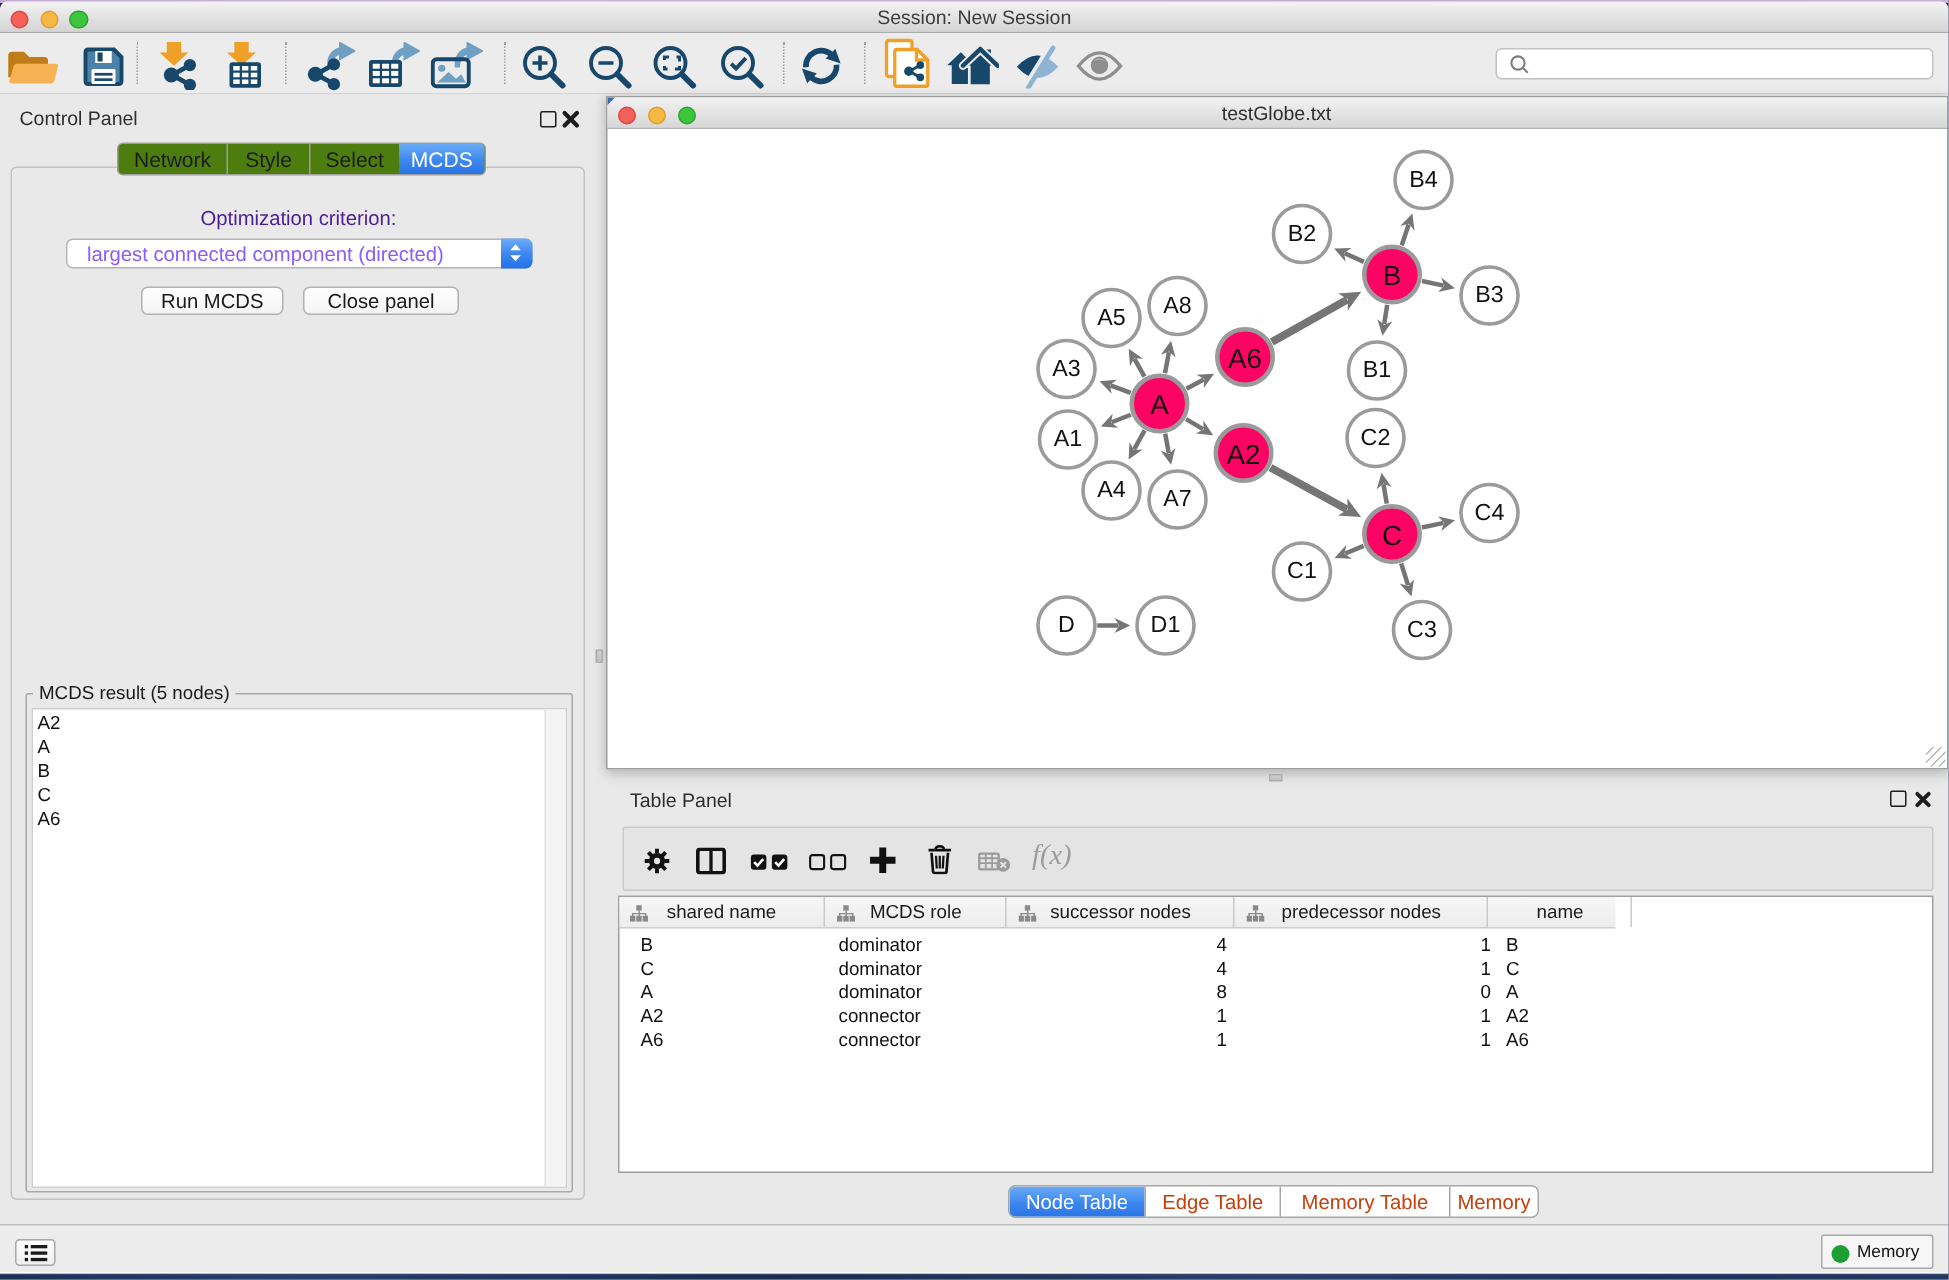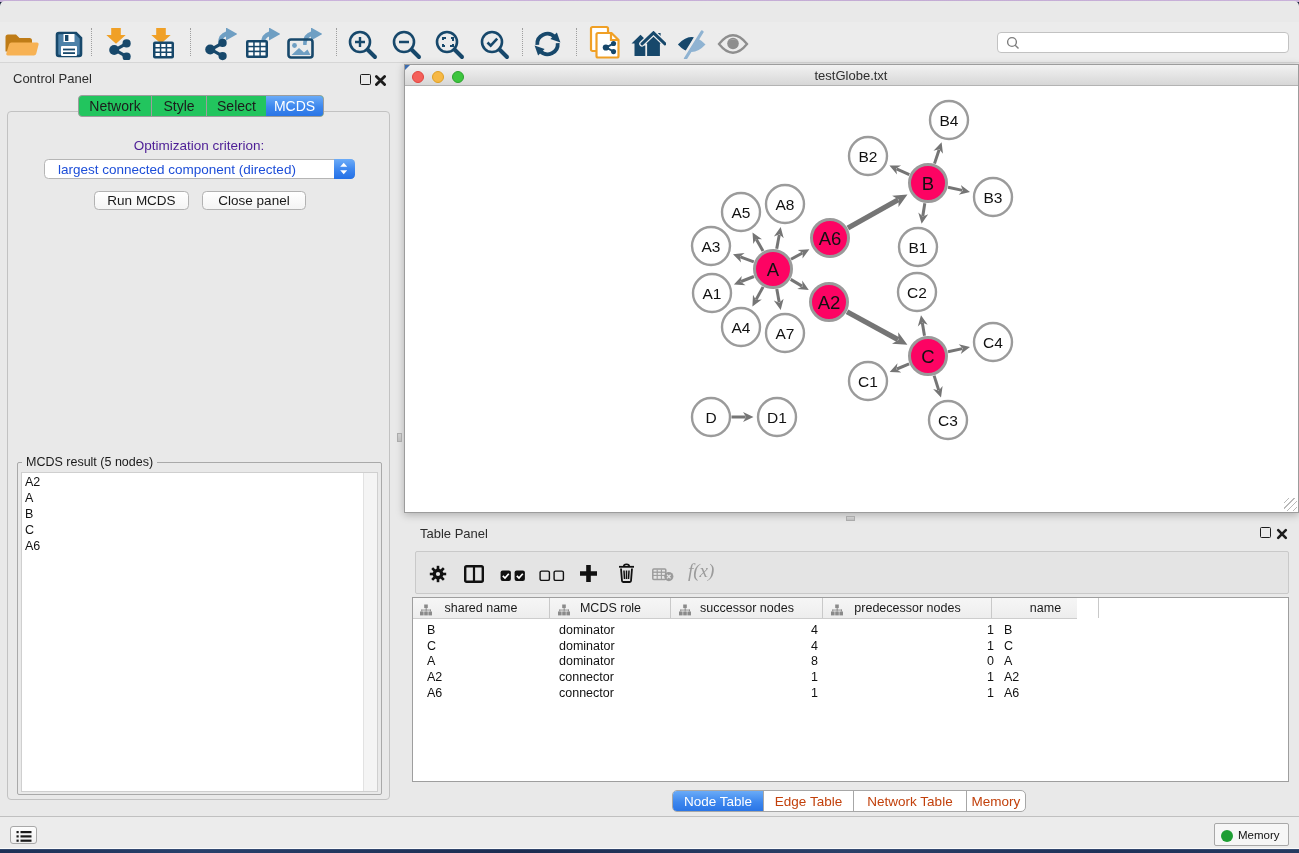--- a/index.html
+++ b/index.html
@@ -34,27 +34,27 @@
 #main { position:absolute; left:0; top:62px; width:1299px; height:753px; background:#e9e9e9; }
 
 
 #cp-title { position:absolute; left:13px; top:8px; font-size:13px; color:#2d2d2d; }
 .sqicon { position:absolute; width:10.5px; height:10.5px; border:1.6px solid #1c1c1c; border-radius:1.5px; background:transparent; }
 #cp-sq { left:360px; top:11px; }
 #cp-x { position:absolute; left:374px; top:10px; }
 #cp-border { position:absolute; left:7px; top:48px; width:383px; height:689px;
   border:1px solid #c2c2c2; border-radius:4px; background:#e9e9e9; }
 #cp-tabs { position:absolute; left:78px; top:32px; height:22px; display:flex;
-  border:1px solid #9d9d9d; border-radius:4px; overflow:hidden; background:#22c55e; }
+  border:1px solid #9d9d9d; border-radius:4px; overflow:hidden; background:#4d7c0f; }
 .cptab { font-size:14px; color:#1c1c1c; padding:2px 0 0 0; text-align:center; height:22px; }
 .cptab + .cptab { border-left:1px solid #9d9d9d; }
 .cptab.sel { background:linear-gradient(#6aabf7,#3d87ee 50%,#2671e4); color:#fff; border-left:none; }
 #opt-label { position:absolute; left:0; top:75px; width:398px; text-align:center; font-size:13.5px; color:#4c1d95; }
 #dropdown { position:absolute; left:44px; top:96px; width:311px; height:20px; background:#fff;
-  border:1px solid #b5b5b5; border-radius:4.5px; font-size:13.5px; color:#1d4ed8; }
+  border:1px solid #b5b5b5; border-radius:4.5px; font-size:13.5px; color:#8b5cf6; }
 #dropdown .txt { position:absolute; left:13px; top:2px; }
 #dropdown .cap { position:absolute; right:-1px; top:-1px; width:21px; height:20px;
   background:linear-gradient(#6cacf8,#3f88ef 50%,#2470e6); border-radius:0 4.5px 4.5px 0; }
 .btn { position:absolute; height:19px; background:linear-gradient(#ffffff,#f4f4f4);
   border:1px solid #b2b2b2; border-radius:4.5px; font-size:13.5px; color:#1a1a1a; text-align:center; padding-top:1px; }
 #fieldset { position:absolute; left:17px; top:399px; width:365px; height:333px; border:1px solid #a9a9a9; border-radius:2px; }
 #fs-legend { position:absolute; left:22px; top:392px; background:#e9e9e9; padding:0 4px; font-size:12.5px; color:#1a1a1a; }
 #fs-list { position:absolute; left:21px; top:409px; width:357px; height:320px; background:#fff; border:1px solid #cfcfcf; }
 #fs-list .it { position:absolute; left:3px; font-size:12.5px; color:#111; }
 #fs-scroll { position:absolute; right:0; top:0; width:14px; height:100%; background:#f4f4f4; border-left:1px solid #e2e2e2; }
@@ -103,20 +103,26 @@
   background:linear-gradient(#fdfdfd,#f0f0f0); border:1px solid #a8a8a8; border-radius:3px; text-align:center; padding-top:2px; }
 #membtn { position:absolute; left:1214px; top:6px; width:75px; height:23px;
   background:#f6f6f6; border:1px solid #a8a8a8; border-radius:2px; }
 #membtn .dot { position:absolute; left:6px; top:5.5px; width:12px; height:12px; border-radius:50%; background:#1d9e33; }
 #membtn .lbl { position:absolute; left:23px; top:4.5px; font-size:11.5px; color:#111; }
 </style></head>
 <body>
 <div id="wall-top"></div>
 <div id="wall-bot"></div>
 <div id="app">
+  <div id="titlebar">
+    <div class="light r"></div>
+      <div class="light y"></div>
+      <div class="light g"></div>
+    <div class="t">Session: New Session</div>
+  </div>
   <div id="toolbar">
     <div class="ticon" style="left:4px;top:9px"><svg width="37" height="27" viewBox="0 0 37 27">
 <path d="M1.5 6 q0 -2.5 2.5 -2.5 h8 l3.5 3.5 h10 q2.5 0 2.5 2.5 v11 h-26.5 z" fill="#bf7c17"></path>
 <path d="M7.5 11.5 h25.5 q2 0 1.6 1.9 l-2.3 9.2 q-0.5 2 -2.5 2 h-26 q-2 0 -1.5 -2 l2.7 -9.2 q0.6 -1.9 2.5 -1.9 z" fill="#f7b254"></path>
 </svg></div>
       <div class="ticon" style="left:53.6px;top:7.5px"><svg width="30" height="29" viewBox="0 0 30 29">
 <path d="M3 5 q0-2 2-2 h17 l5 5 v16 q0 2 -2 2 h-20 q-2 0 -2-2 z" fill="#4d81a8" stroke="#17486b" stroke-width="2.6"></path>
 <rect x="9.5" y="4" width="11" height="8" fill="#fff"></rect>
 <rect x="11" y="5" width="3.4" height="6" fill="#17486b"></rect>
 <rect x="7" y="16" width="16" height="10" rx="1" fill="#fff"></rect>
@@ -509,21 +515,21 @@
                   <rect x="8.4" y="7.5" width="3.6" height="3.9"></rect>
 <path d="M5.7 4 h0.9 v2 h-0.9 z"></path>
                   <path d="M1.3 5.6 h9.6 v0.9 h-9.6 z"></path>
 <path d="M1.3 5.6 h0.9 v2 h-0.9 z"></path>
                   <path d="M5.7 5.6 h0.9 v2 h-0.9 z"></path>
                   <path d="M10 5.6 h0.9 v2 h-0.9 z"></path>
 </g>
               </svg></span>
             <span class="hlab">predecessor nodes</span>
           </div>
-          <div class="hcell" style="left:580px;width:106px;justify-content:center">
+          <div class="hcell" style="left:580px;width:95px;justify-content:center">
             <span class="hlab">name</span>
           </div>
         </div>
       <div class="trow" style="top:24.0px">
           <span style="left:14px">B</span>
           <span style="left:146px">dominator</span>
           <span style="left:259px;width:146px;text-align:right">4</span>
           <span style="left:411px;width:170px;text-align:right">1</span>
           <span style="left:591px">B</span>
         </div>
@@ -552,21 +558,21 @@
           <span style="left:14px">A6</span>
           <span style="left:146px">connector</span>
           <span style="left:259px;width:146px;text-align:right">1</span>
           <span style="left:411px;width:170px;text-align:right">1</span>
           <span style="left:591px">A6</span>
         </div>
     </div>
     <div id="btabs">
       <div class="btab sel" style="width:90px">Node Table</div>
       <div class="btab" style="width:90px">Edge Table</div>
-      <div class="btab" style="width:113px">Network Table</div>
+      <div class="btab" style="width:113px">Memory Table</div>
       <div class="btab" style="width:59px">Memory</div>
     </div>
   </div>
   <div id="statusbar">
     <div id="listbtn"><svg width="16" height="13" viewBox="0 0 16 13">
           <g fill="#1a1a1a">
 <rect x="0.5" y="1" width="2.2" height="2.2"></rect>
             <rect x="4.5" y="1" width="11" height="2.2"></rect>
 <rect x="0.5" y="5.3" width="2.2" height="2.2"></rect>
             <rect x="4.5" y="5.3" width="11" height="2.2"></rect>

